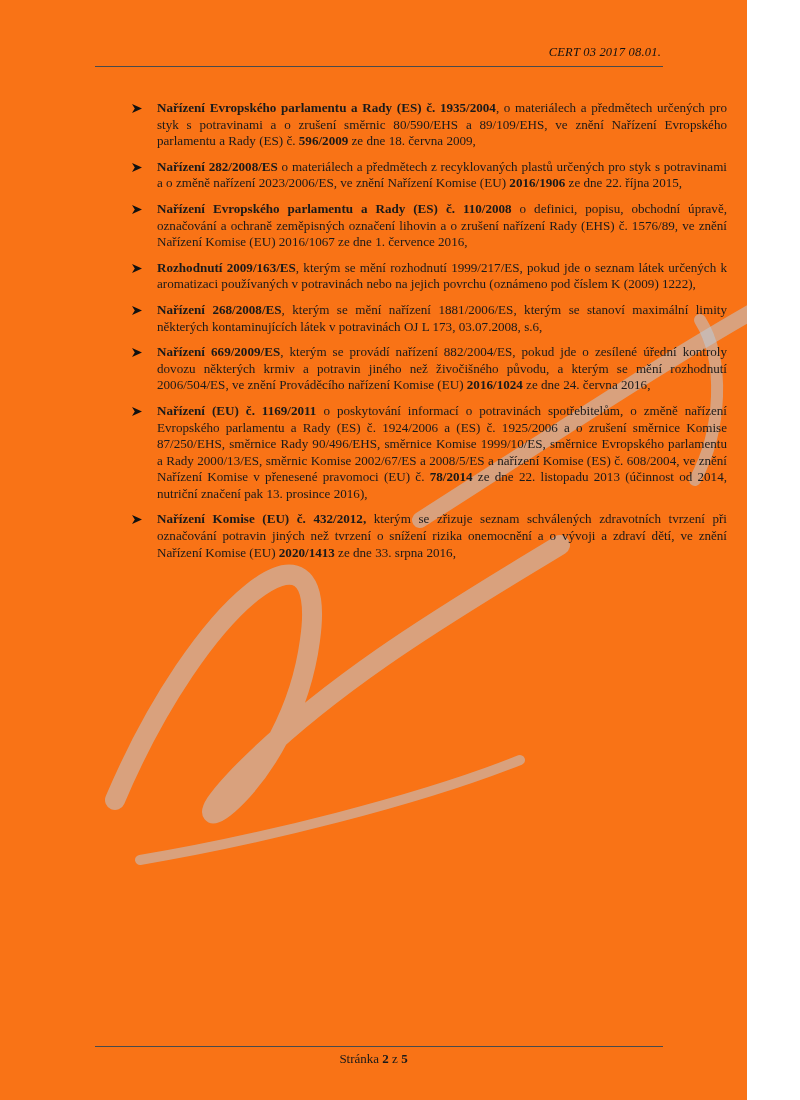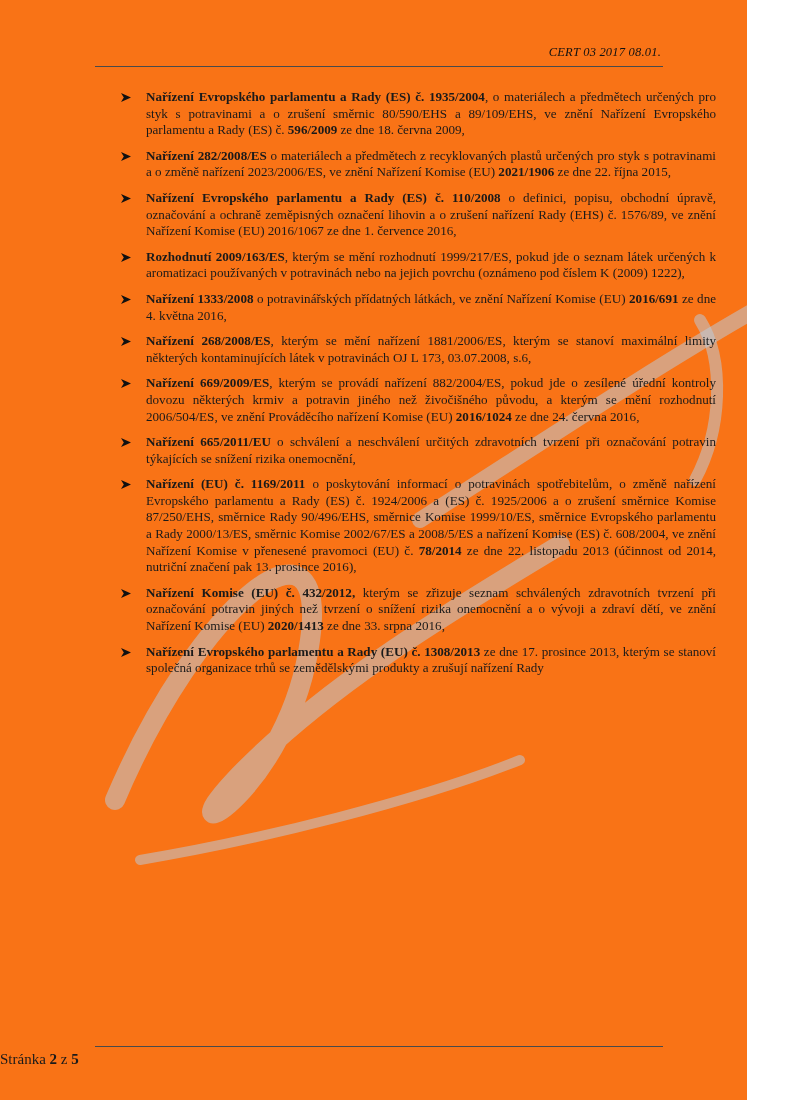--- a/index.html
+++ b/index.html
@@ -18,40 +18,40 @@
   .header-code{
     position:absolute;top:45px;right:86px;
     font-style:italic;font-size:12.5px;letter-spacing:.2px;color:#111;
   }
   .header-rule{
     position:absolute;top:66px;left:95px;right:84px;
     border-top:1.6px solid #4a4a4a;
   }
   .reg-list{
     position:absolute;top:88px;left:118px;width:597px;
-    margin:1px;padding:0;list-style:none;
+    margin:12px;padding:0;list-style:none;
     font-size:13.1px;line-height:16.6px;
   }
   .reg-item{
     position:relative;
     padding-left:27px;
     margin-bottom:9px;
     text-align:justify;
   }
   .bullet{
     position:absolute;left:1px;top:3px;width:12px;height:11px;
   }
   .reg-item b{font-weight:bold;}
   .footer-rule{
     position:absolute;top:1046px;left:95px;right:84px;
     border-top:1.5px solid #4a4a4a;
   }
   .footer-text{
     position:absolute;top:1051px;left:0;width:100%;
-    text-align:left;font-size:15px;
+    text-align:center;font-size:13px;
   }
 </style>
 </head>
 <body>
 
 <div class="page">
 
   <div class="watermark">
     <svg width="800" height="1100" viewBox="0 0 800 1100">
       <g fill="none" stroke="#b9d0e4" stroke-opacity="0.5" stroke-linecap="round">
@@ -67,47 +67,38 @@
 
     <div class="header-code">CERT 03 2017 08.01.</div>
     <div class="header-rule"></div>
 
     <ul class="reg-list">
         <li class="reg-item"><svg class="bullet" viewBox="0 0 12 10">
             <path d="M1 0.5 L11 5 L1 9.5 L3.8 5 Z" fill="#111"></path>
           </svg><span class="itext"><b>Nařízení Evropského parlamentu a Rady (ES) č. 1935/2004</b><span>, o materiálech a předmětech určených pro styk s potravinami a o zrušení směrnic 80/590/EHS a 89/109/EHS, ve znění Nařízení Evropského parlamentu a Rady (ES) č. </span><b>596/2009</b><span> ze dne 18. června 2009,</span></span></li>
         <li class="reg-item"><svg class="bullet" viewBox="0 0 12 10">
             <path d="M1 0.5 L11 5 L1 9.5 L3.8 5 Z" fill="#111"></path>
-          </svg><span class="itext"><b>Nařízení 282/2008/ES</b><span> o materiálech a předmětech z recyklovaných plastů určených pro styk s potravinami a o změně nařízení 2023/2006/ES, ve znění Nařízení Komise (EU) </span><b>2021/1906</b><span> ze dne 22. října 2015,</span></span></li>
+          </svg><span class="itext"><b>Nařízení 282/2008/ES</b><span> o materiálech a předmětech z recyklovaných plastů určených pro styk s potravinami a o změně nařízení 2023/2006/ES, ve znění Nařízení Komise (EU) </span><b>2016/1906</b><span> ze dne 22. října 2015,</span></span></li>
         <li class="reg-item"><svg class="bullet" viewBox="0 0 12 10">
             <path d="M1 0.5 L11 5 L1 9.5 L3.8 5 Z" fill="#111"></path>
           </svg><span class="itext"><b>Nařízení Evropského parlamentu a Rady (ES) č. 110/2008</b><span> o definici, popisu, obchodní úpravě, označování a ochraně zeměpisných označení lihovin a o zrušení nařízení Rady (EHS) č. 1576/89, ve znění Nařízení Komise (EU) 2016/1067 ze dne 1. července 2016,</span></span></li>
         <li class="reg-item"><svg class="bullet" viewBox="0 0 12 10">
             <path d="M1 0.5 L11 5 L1 9.5 L3.8 5 Z" fill="#111"></path>
           </svg><span class="itext"><b>Rozhodnutí 2009/163/ES</b><span>, kterým se mění rozhodnutí 1999/217/ES, pokud jde o seznam látek určených k aromatizaci používaných v potravinách nebo na jejich povrchu (oznámeno pod číslem K (2009) 1222),</span></span></li>
         <li class="reg-item"><svg class="bullet" viewBox="0 0 12 10">
             <path d="M1 0.5 L11 5 L1 9.5 L3.8 5 Z" fill="#111"></path>
-          </svg><span class="itext"><b>Nařízení 1333/2008</b><span> o potravinářských přídatných látkách, ve znění Nařízení Komise (EU) </span><b>2016/691</b><span> ze dne 4. května 2016,</span></span></li>
-        <li class="reg-item"><svg class="bullet" viewBox="0 0 12 10">
-            <path d="M1 0.5 L11 5 L1 9.5 L3.8 5 Z" fill="#111"></path>
           </svg><span class="itext"><b>Nařízení 268/2008/ES</b><span>, kterým se mění nařízení 1881/2006/ES, kterým se stanoví maximální limity některých kontaminujících látek v potravinách OJ L 173, 03.07.2008, s.6,</span></span></li>
         <li class="reg-item"><svg class="bullet" viewBox="0 0 12 10">
             <path d="M1 0.5 L11 5 L1 9.5 L3.8 5 Z" fill="#111"></path>
           </svg><span class="itext"><b>Nařízení 669/2009/ES</b><span>, kterým se provádí nařízení 882/2004/ES, pokud jde o zesílené úřední kontroly dovozu některých krmiv a potravin jiného než živočišného původu, a kterým se mění rozhodnutí 2006/504/ES, ve znění Prováděcího nařízení Komise (EU) </span><b>2016/1024</b><span> ze dne 24. června 2016,</span></span></li>
         <li class="reg-item"><svg class="bullet" viewBox="0 0 12 10">
             <path d="M1 0.5 L11 5 L1 9.5 L3.8 5 Z" fill="#111"></path>
-          </svg><span class="itext"><b>Nařízení 665/2011/EU</b><span> o schválení a neschválení určitých zdravotních tvrzení při označování potravin týkajících se snížení rizika onemocnění,</span></span></li>
-        <li class="reg-item"><svg class="bullet" viewBox="0 0 12 10">
-            <path d="M1 0.5 L11 5 L1 9.5 L3.8 5 Z" fill="#111"></path>
           </svg><span class="itext"><b>Nařízení (EU) č. 1169/2011</b><span> o poskytování informací o potravinách spotřebitelům, o změně nařízení Evropského parlamentu a Rady (ES) č. 1924/2006 a (ES) č. 1925/2006 a o zrušení směrnice Komise 87/250/EHS, směrnice Rady 90/496/EHS, směrnice Komise 1999/10/ES, směrnice Evropského parlamentu a Rady 2000/13/ES, směrnic Komise 2002/67/ES a 2008/5/ES a nařízení Komise (ES) č. 608/2004, ve znění Nařízení Komise v přenesené pravomoci (EU) č. </span><b>78/2014</b><span> ze dne 22. listopadu 2013 (účinnost od 2014, nutriční značení pak 13. prosince 2016),</span></span></li>
         <li class="reg-item"><svg class="bullet" viewBox="0 0 12 10">
             <path d="M1 0.5 L11 5 L1 9.5 L3.8 5 Z" fill="#111"></path>
           </svg><span class="itext"><b>Nařízení Komise (EU) č. 432/2012,</b><span> kterým se zřizuje seznam schválených zdravotních tvrzení při označování potravin jiných než tvrzení o snížení rizika onemocnění a o vývoji a zdraví dětí, ve znění Nařízení Komise (EU) </span><b>2020/1413</b><span> ze dne 33. srpna 2016,</span></span></li>
-        <li class="reg-item"><svg class="bullet" viewBox="0 0 12 10">
-            <path d="M1 0.5 L11 5 L1 9.5 L3.8 5 Z" fill="#111"></path>
-          </svg><span class="itext"><b>Nařízení Evropského parlamentu a Rady (EU) č. 1308/2013</b><span> ze dne 17. prosince 2013, kterým se stanoví společná organizace trhů se zemědělskými produkty a zrušují nařízení Rady</span></span></li>
       </ul>
 
     <div class="footer-rule"></div>
     <div class="footer-text"><span>Stránka </span><b>2</b><span> z </span><b>5</b></div>
 
   </div>
 </div>
 
 </body></html>

